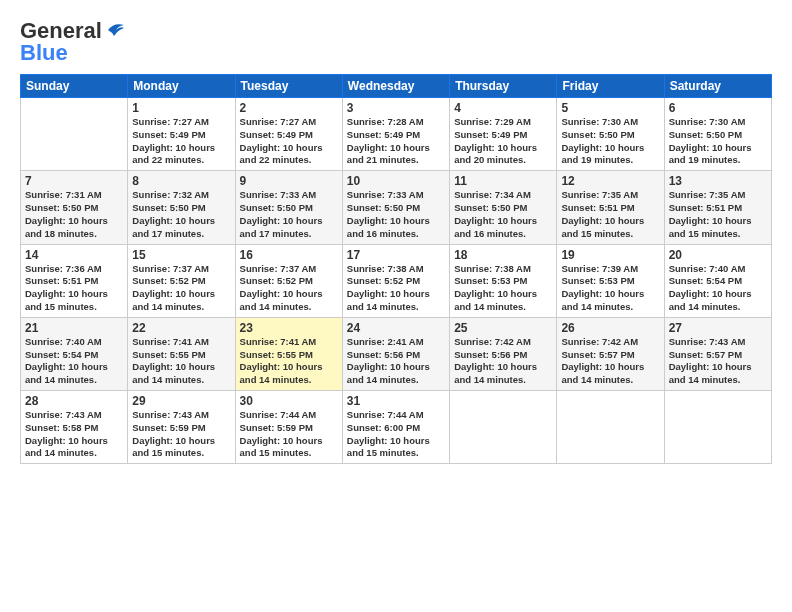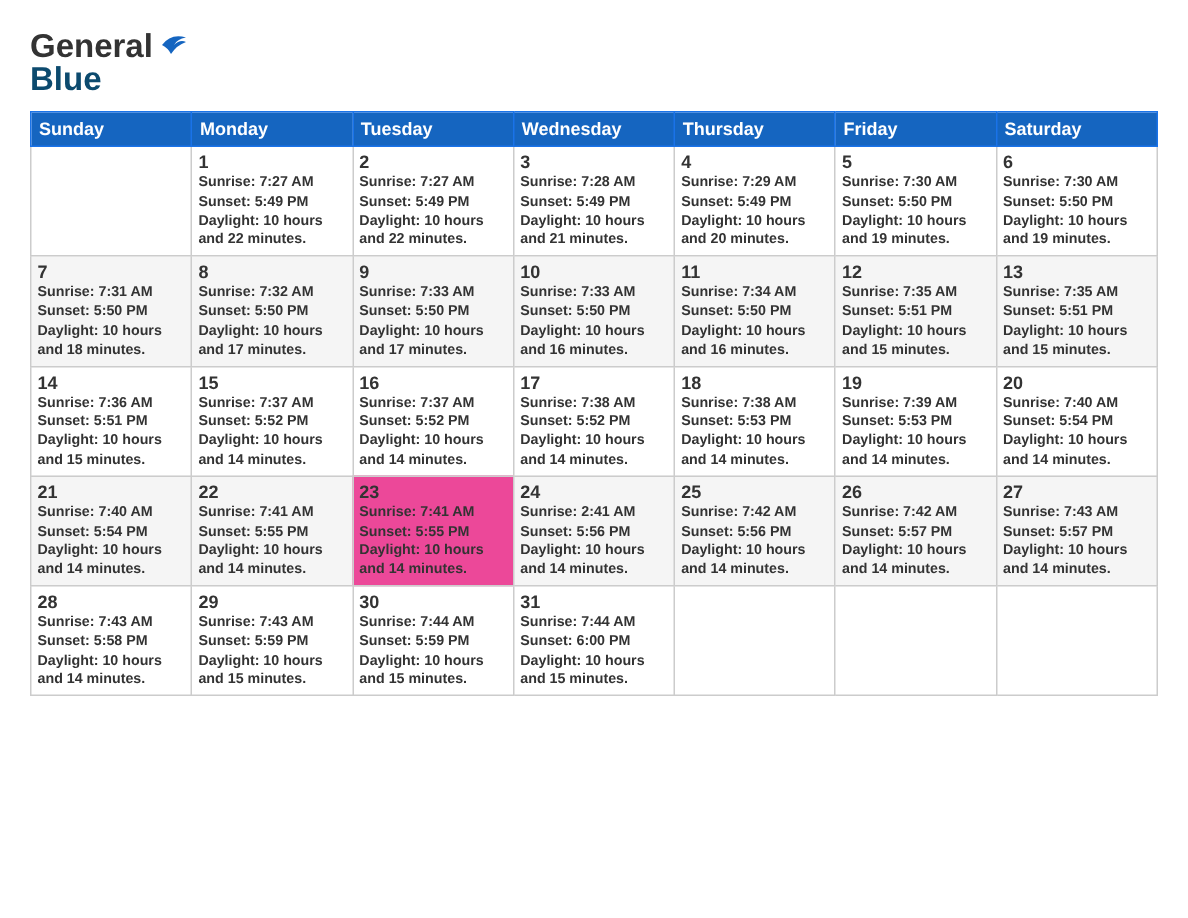--- a/index.html
+++ b/index.html
@@ -84,21 +84,21 @@
 
 <div class="page">
   <div class="header">
     <div class="logo">
       <div class="logo-line1">
         <span style="font-size:22px;font-weight:bold;color:#333;">General</span>
         <svg width="22" height="18" viewBox="0 0 22 18" style="margin-left:2px;margin-top:-4px;">
           <path d="M4 10 Q10 2 20 5 Q14 6 12 10 Q16 6 20 8 Q14 10 10 16 Q8 12 4 10Z" fill="#1565c0"></path>
         </svg>
       </div>
-      <span style="font-size:22px;font-weight:bold;color:#0c4a6e;margin-top:-4px;">Blue</span>
+      <span style="font-size:22px;font-weight:bold;color:#3b82f6;margin-top:-4px;">Blue</span>
     </div>
     <div class="title-block">
       <div class="month-title"></div>
       <div class="subtitle"></div>
     </div>
   </div>
 
   <table class="calendar">
     <thead>
       <tr id="header-row">
@@ -267,21 +267,21 @@
 Daylight: 10 hours
 and 14 minutes.</div>
           </td>
           <td style="background: rgb(245, 245, 245);">
             <span class="day-num">22</span>
             <div class="day-info">Sunrise: 7:41 AM
 Sunset: 5:55 PM
 Daylight: 10 hours
 and 14 minutes.</div>
           </td>
-          <td style="background: #ec4899;">
+          <td style="background: #fef9c3;">
             <span class="day-num">23</span>
             <div class="day-info">Sunrise: 7:41 AM
 Sunset: 5:55 PM
 Daylight: 10 hours
 and 14 minutes.</div>
           </td>
           <td style="background: rgb(245, 245, 245);">
             <span class="day-num">24</span>
             <div class="day-info">Sunrise: 2:41 AM
 Sunset: 5:56 PM

